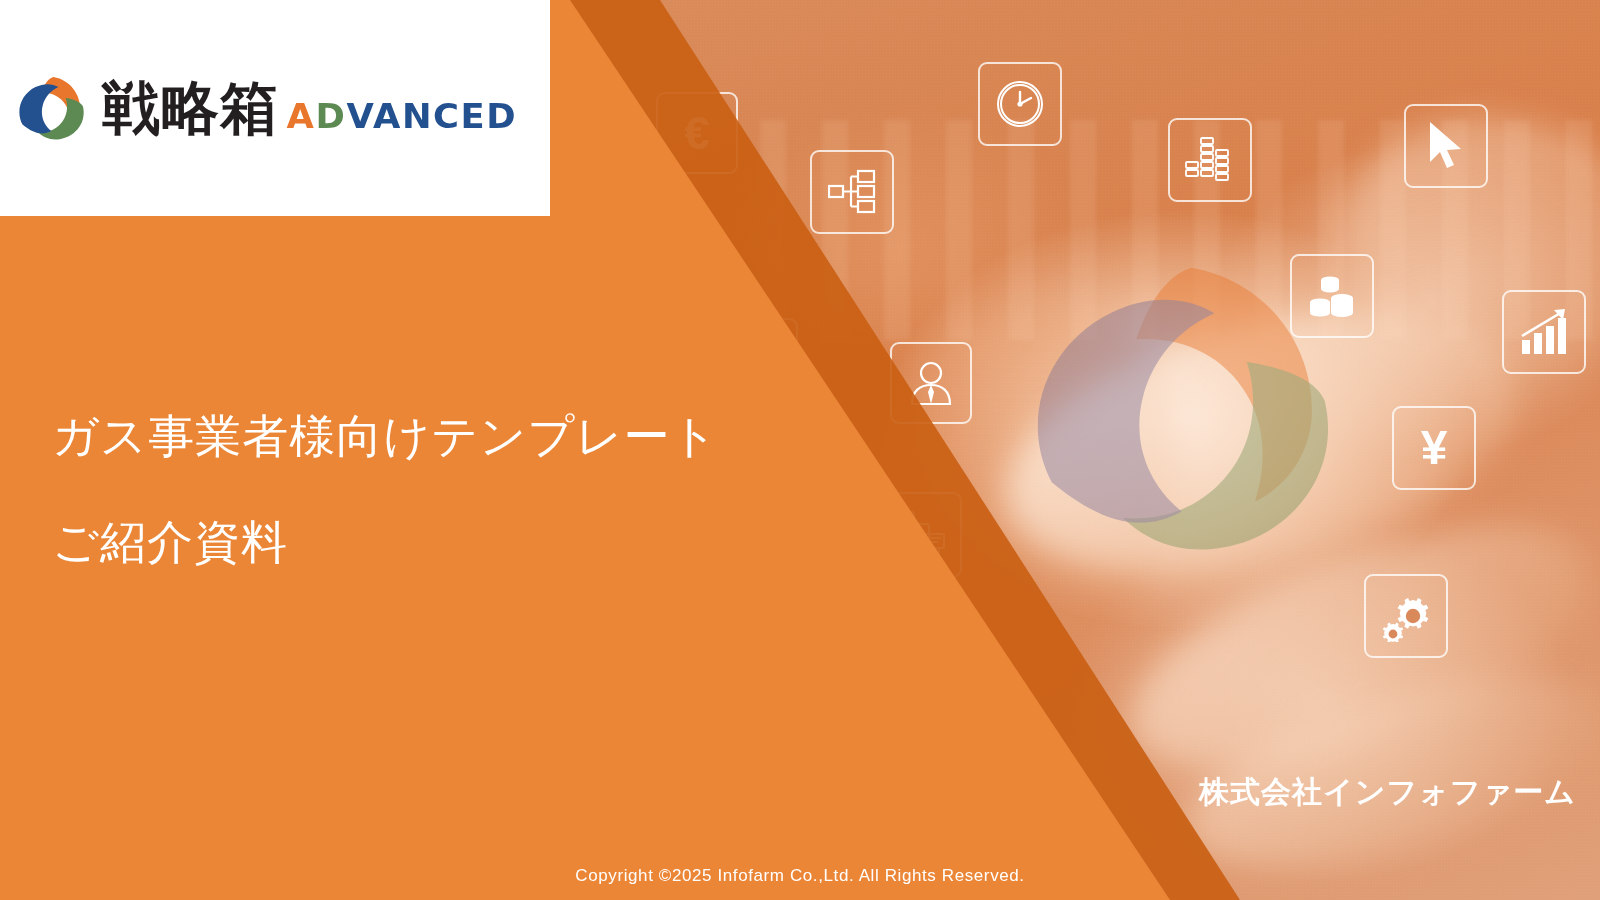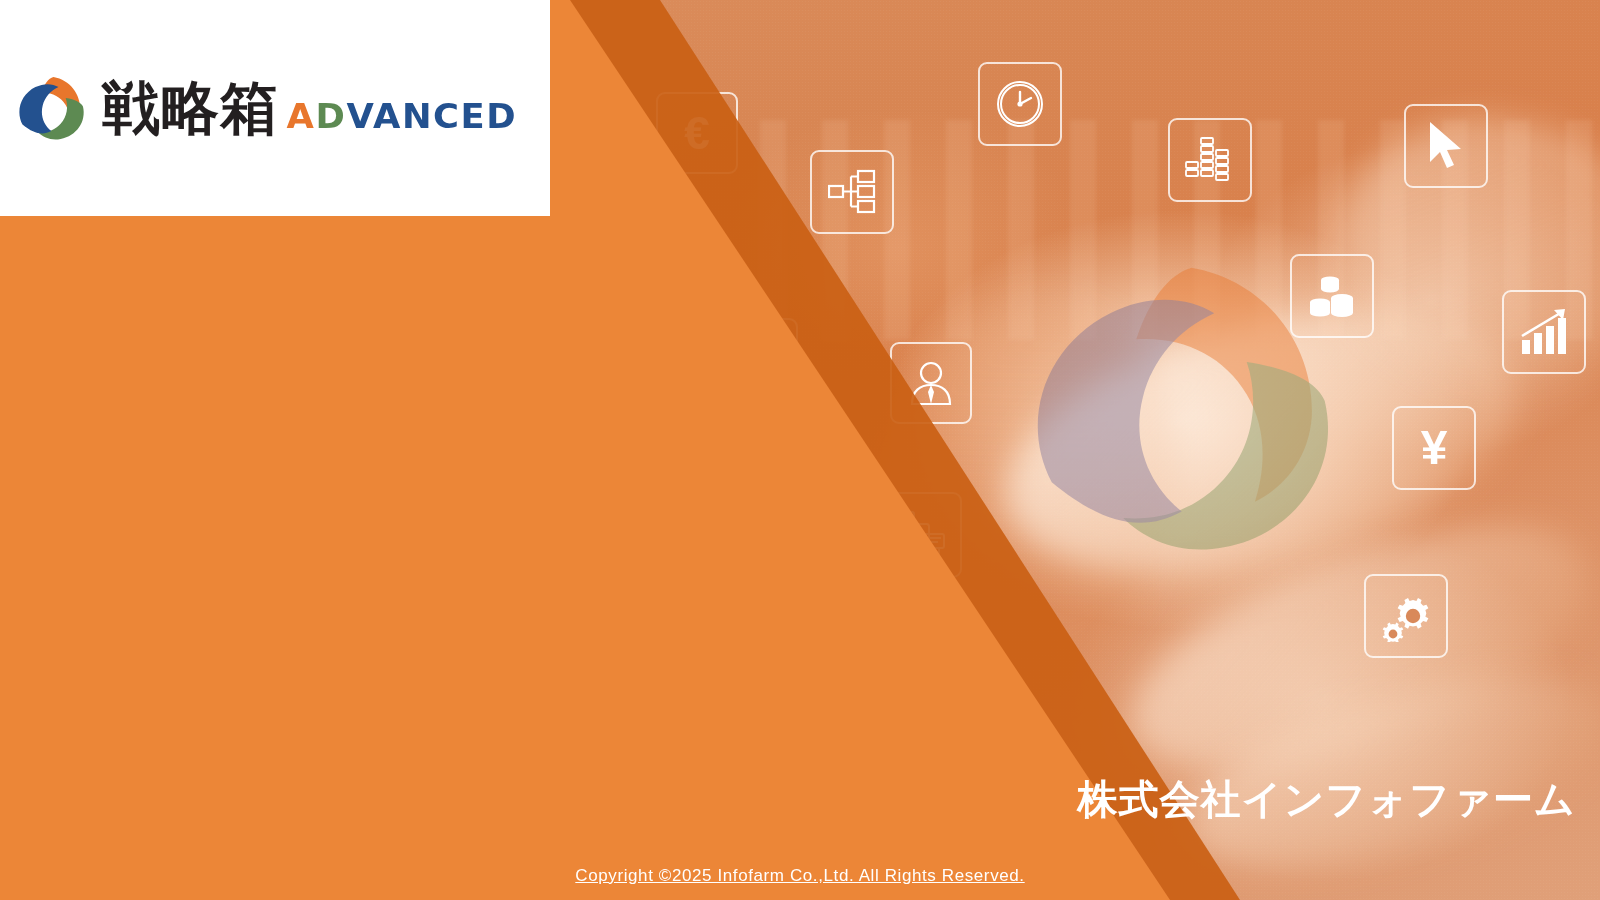--- a/index.html
+++ b/index.html
@@ -114,32 +114,31 @@
     font-family:"DejaVu Sans","Liberation Sans",sans-serif;
     font-size:46px; font-weight:400; line-height:1.05; letter-spacing:1px;
     white-space:nowrap;
   }
   .title-line.second { margin-top:58px; }
 
   
   .company {
     position:absolute; right:24px; top:772px;
     font-family:"DejaVu Sans","Liberation Sans",sans-serif;
-    font-size:40px; font-weight:700; color:#fff; letter-spacing:1px;
+    font-size:30px; font-weight:700; color:#fff; letter-spacing:1px;
     white-space:nowrap;
   }
 
   
   .copyright {
     position:absolute; left:0; right:0; bottom:14px;
     text-align:center;
     font-family:"Liberation Sans","DejaVu Sans",sans-serif;
     font-size:17px; color:#ffffff; letter-spacing:.6px;
     padding-left:0;
-    text-decoration:underline;
   }
 </style>
 </head>
 <body>
 
 <div id="slide">
 
   <div class="photo-base"></div>
   <div class="hand h4"></div>
   <div class="hand h1"></div>
@@ -277,18 +276,22 @@
         <path d="M186 96 C196 138 168 178 124 186 C98 191 76 182 62 168 C86 170 108 162 124 144 C142 124 146 96 138 72 C164 76 181 84 186 96 Z" fill="#5d8a52"></path>
         <path d="M18 146 C-2 108 14 62 54 42 C78 30 102 32 118 42 C96 52 80 70 74 94 C67 122 78 148 98 164 C76 176 52 174 18 146 Z" fill="#23518f"></path>
       </svg>
     </span>
     <span class="wordmark">
       <span class="kanji">戦略箱</span>
       <span class="adv"><span class="a">A</span><span class="d">D</span><span class="rest">VANCED</span></span>
     </span>
   </div>
 
+  <div class="title-wrap">
+    <div class="title-line">ガス事業者様向けテンプレート</div>
+    <div class="title-line second">ご紹介資料</div>
+  </div>
 
   <div class="company">株式会社インフォファーム</div>
 
   <div class="copyright">Copyright ©2025 Infofarm Co.,Ltd. All Rights Reserved.</div>
 
 </div>
 
 </body></html>

